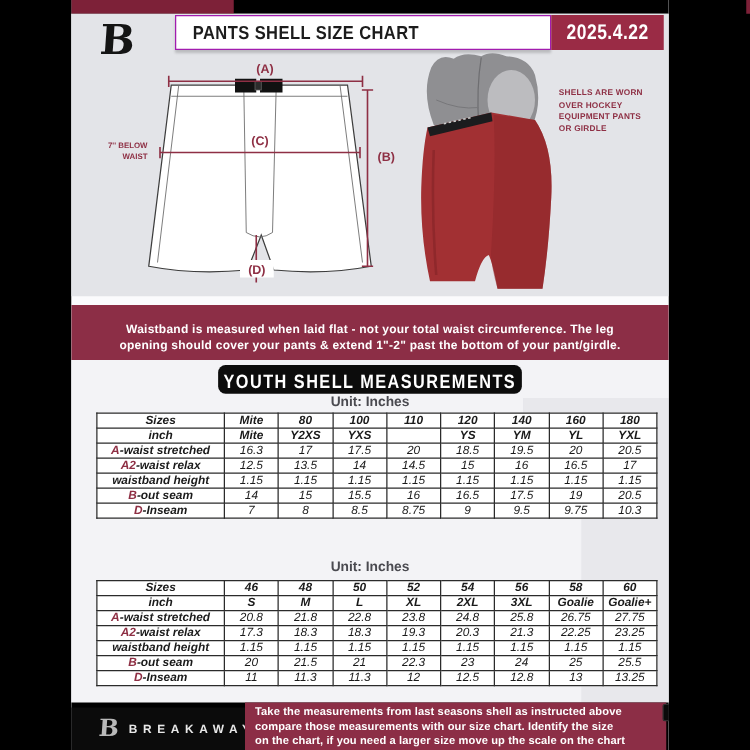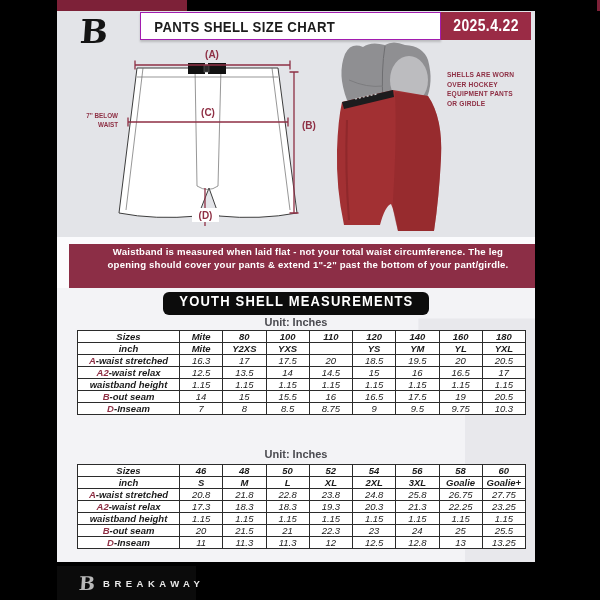--- a/index.html
+++ b/index.html
@@ -28,30 +28,30 @@
   .date-box{position:absolute;left:384px;top:1px;width:90px;height:28px;background:var(--maroon-date);
             display:flex;align-items:center;justify-content:center;}
   .date-box span{display:inline-block;transform:scaleX(.82);font-size:17px;font-weight:bold;color:#fff;letter-spacing:.5px;}
 
   .pants-diagram{position:absolute;left:28px;top:34px;width:235px;height:190px;}
   .shell-photo{position:absolute;left:278px;top:29px;width:113px;height:195px;}
   .side-note{position:absolute;left:390px;top:59px;width:86px;font-size:6.6px;font-weight:bold;
              color:#8e2f44;line-height:9.6px;letter-spacing:.2px;}
 
   
-  .info-banner{position:absolute;left:12px;top:244px;width:478px;height:44px;background:var(--maroon);
+  .info-banner{position:absolute;left:0;top:244px;width:478px;height:44px;background:var(--maroon);
                color:#fff;font-size:9.6px;font-weight:bold;line-height:13px;text-align:center;
-               letter-spacing:.2px;padding-top:1px;}
+               letter-spacing:.2px;padding-top:13px;}
 
   
   .measure-section{position:absolute;left:0;top:288px;width:478px;height:274px;background:var(--section-bg);overflow:hidden;}
   .watermark{position:absolute;left:338px;top:-30px;font-family:"DejaVu Serif",serif;font-weight:bold;
              font-size:500px;line-height:1;color:rgba(100,100,125,.08);pointer-events:none;}
-  .black-banner{position:absolute;left:50%;transform:translateX(-50%);width:266px;height:23px;background:#0c0c0c;
-                border-radius:6px;display:flex;align-items:flex-start;justify-content:center;}
+  .black-banner{position:absolute;left:50%;transform:translateX(-50%);width:243px;height:23px;background:#0c0c0c;
+                border-radius:6px;display:flex;align-items:flex-end;justify-content:center;}
   .black-banner span{display:inline-block;transform:scaleX(.84);font-size:15.5px;font-weight:bold;color:#fff;
                      letter-spacing:1.4px;white-space:nowrap;}
   .banner-youth{top:4px;}
   .banner-adult{top:136px;}
   .unit-line{position:absolute;width:100%;text-align:center;font-size:11px;font-weight:bold;color:#4a4a50;}
   .unit-youth{top:28px;}
   .unit-adult{top:160px;}
   .size-table{position:absolute;left:20px;border-collapse:collapse;table-layout:fixed;width:448px;background:#fff;font-style:italic;}
   .table-youth{top:42px;}
   .table-adult{top:176px;}
@@ -344,17 +344,23 @@
           </tr>
         </tbody>
     </table>
   </div>
 
   <div class="footer">
     <div class="footer-logo-box">
       <span class="footer-b">B</span>
       <span class="footer-brand">BREAKAWAY</span>
     </div>
+    <div class="footer-text">
+      <div class="page-tab"></div>
+    <div>Take the measurements from last seasons shell as instructed above</div>
+        <div>compare those measurements with our size chart. Identify the size</div>
+        <div>on the chart, if you need a larger size move up the scale on the chart</div>
+      </div>
   </div>
 
 </div>
 
 <div class="corner-sliver"></div>
 
 </body></html>

